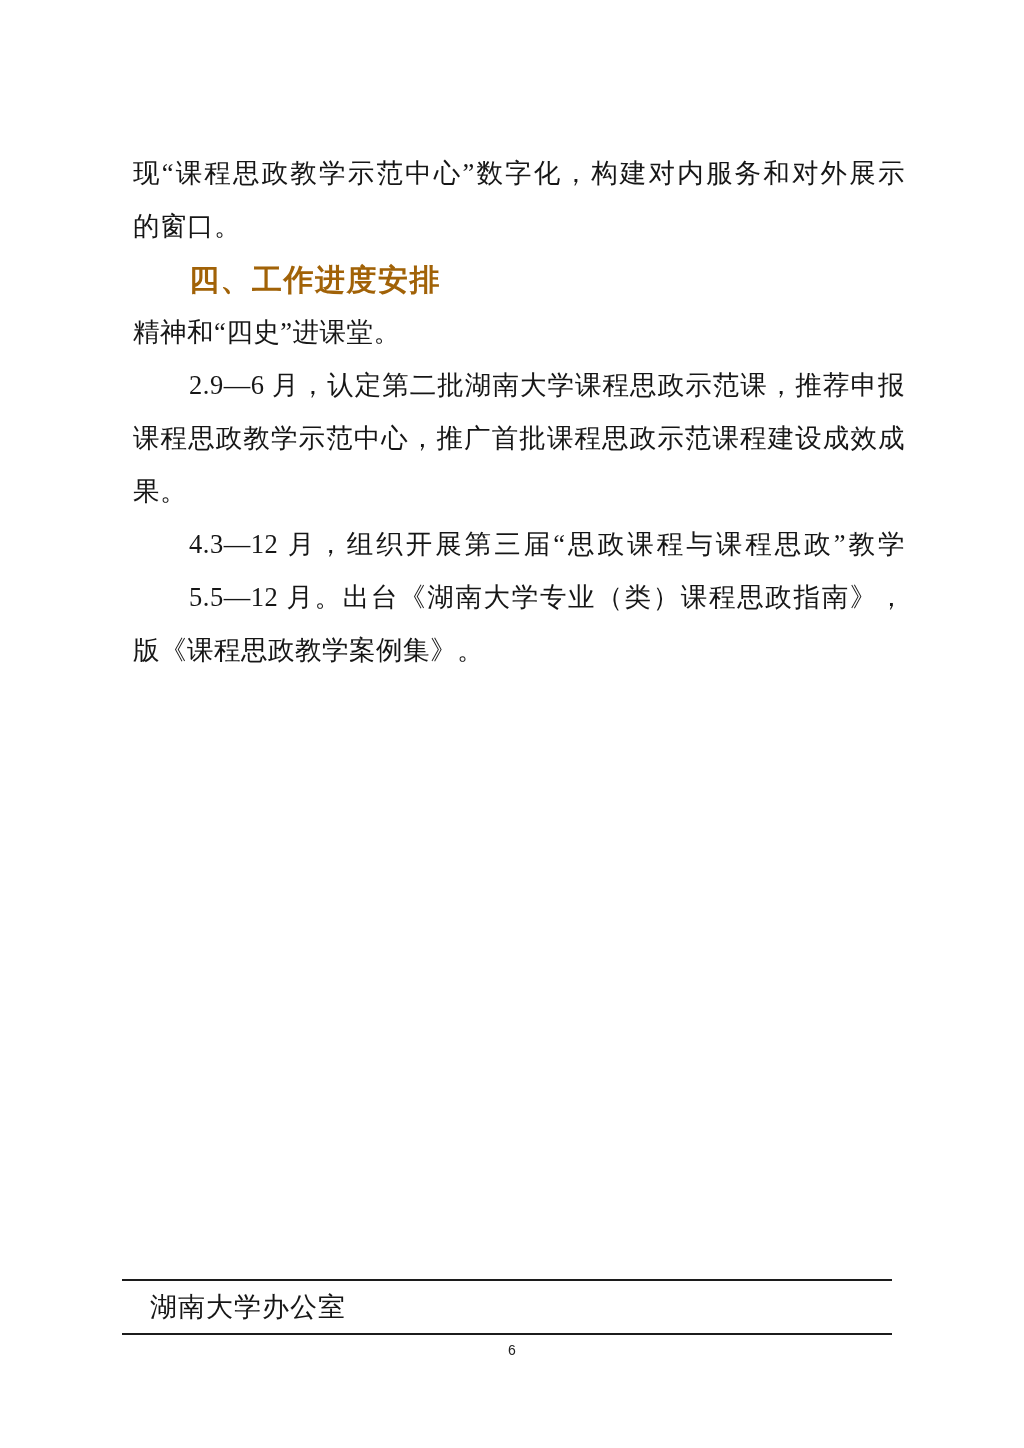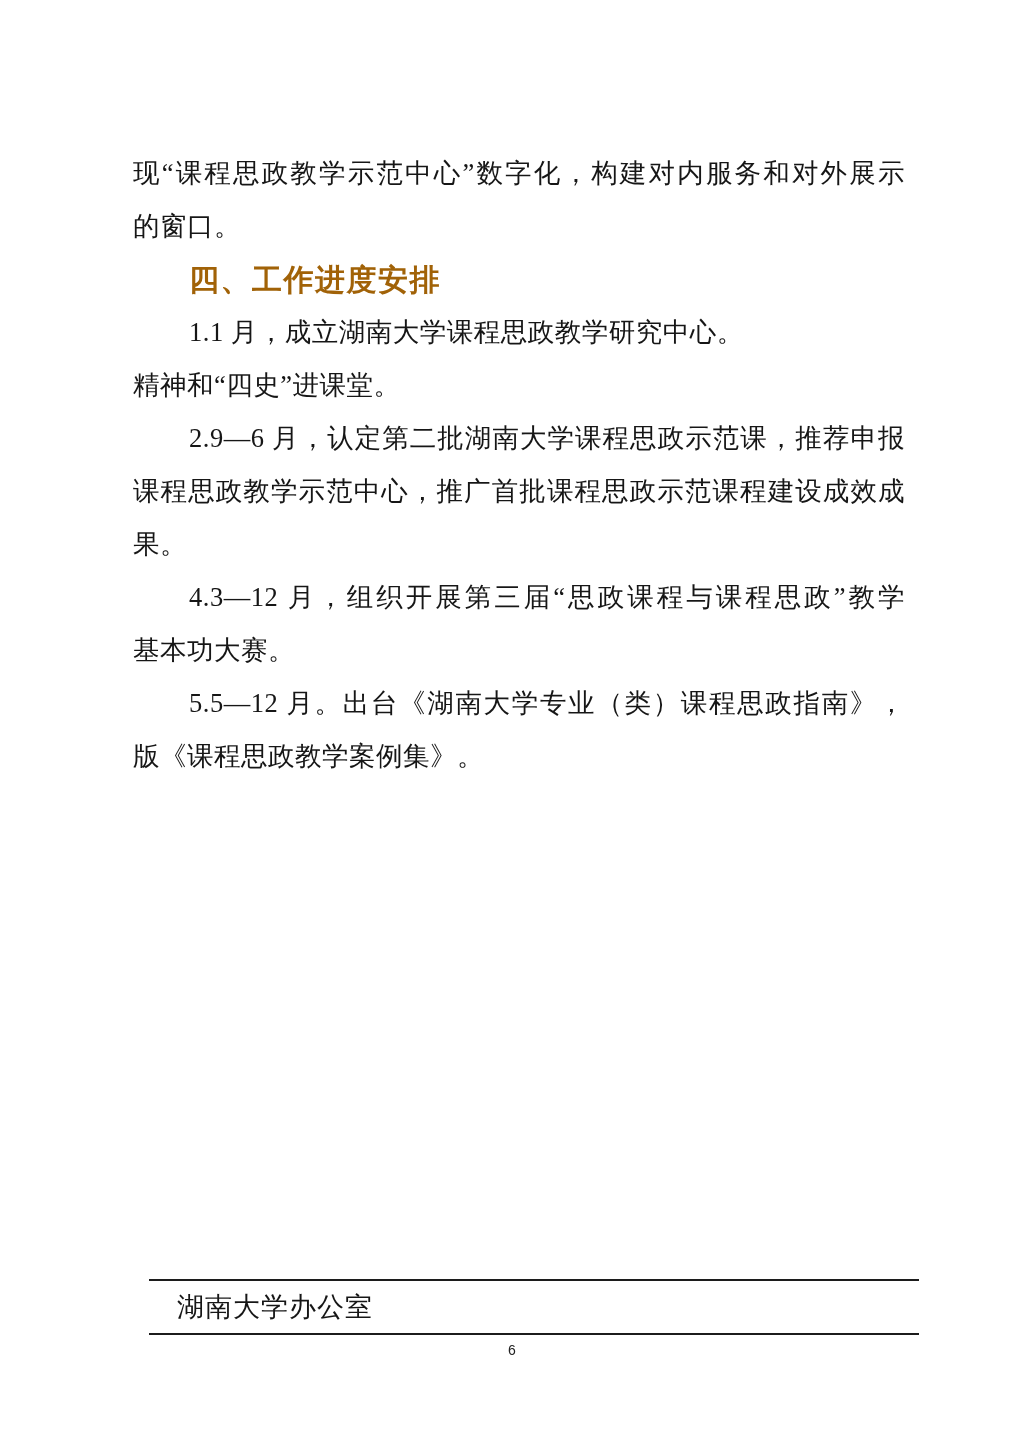--- a/index.html
+++ b/index.html
@@ -48,21 +48,21 @@
     font-family: "Liberation Sans", sans-serif;
     font-weight: bold;
     font-size: 30px;
     padding-left: 56px;
     letter-spacing: 1.5px;
     color: #a16207;
   }
   
   .footer {
     position: absolute;
-    left: 149px;
+    left: 122px;
     top: 1259px;
     width: 770px;
     text-align: right;
   }
   .rule {
     height: 2px;
     background: #1c1c1c;
   }
   .footer-row {
     height: 52px;
@@ -88,27 +88,25 @@
 </style>
 </head>
 <body>
 
 <div class="page">
 
   <div class="doc-body">
     <div class="line fill">现“课程思政教学示范中心”数字化，构建对内服务和对外展示</div>
     <div class="line">的窗口。</div>
     <div class="line heading">四、工作进度安排</div>
-    <div class="line indent">1.1 月，成立湖南大学课程思政教学研究中心。</div>
     <div class="line">精神和“四史”进课堂。</div>
     <div class="line indent fill">2.9—6 月，认定第二批湖南大学课程思政示范课，推荐申报</div>
     <div class="line fill">课程思政教学示范中心，推广首批课程思政示范课程建设成效成</div>
     <div class="line">果。</div>
     <div class="line indent fill">4.3—12 月，组织开展第三届“思政课程与课程思政”教学</div>
-    <div class="line">基本功大赛。</div>
     <div class="line indent fill">5.5—12 月。出台《湖南大学专业（类）课程思政指南》，出</div>
     <div class="line">版《课程思政教学案例集》。</div>
   </div>
 
   <div class="footer">
     <div class="rule"></div>
     <div class="footer-row">
       <span class="issuer">湖南大学办公室</span>
     </div>
     <div class="rule"></div>

